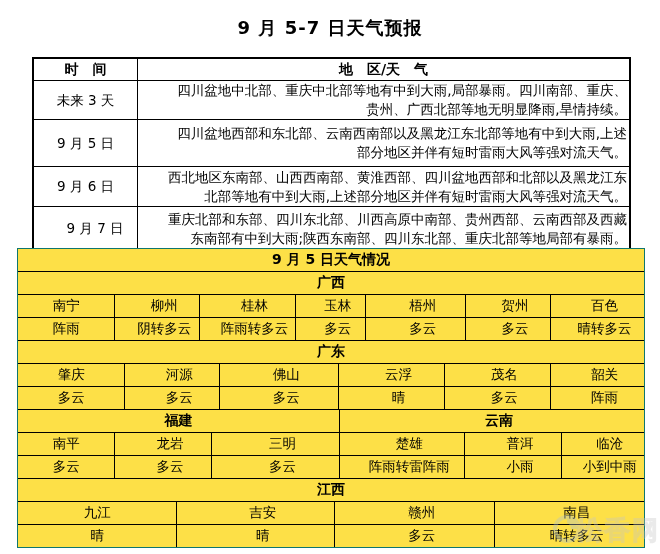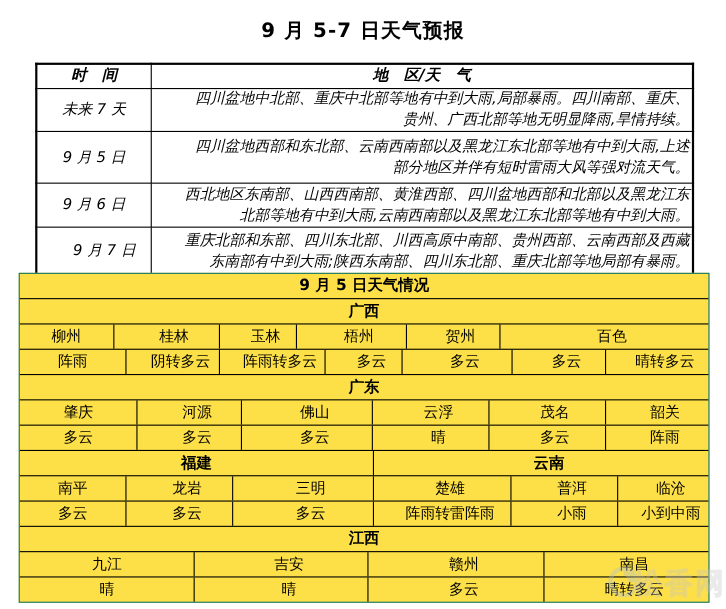--- a/index.html
+++ b/index.html
@@ -14,21 +14,21 @@
     text-align:center;font-size:18px;font-weight:bold;letter-spacing:1px;
   }
   
   table.t1{
     position:absolute;top:57px;left:32px;width:599px;
     border-collapse:collapse;table-layout:fixed;
     border:2px solid #000;
   }
   table.t1 td{
     border:1px solid #000;font-size:13.5px;line-height:19px;
-    padding:0;vertical-align:middle;overflow:hidden;font-style:italic;
+    padding:0;vertical-align:middle;overflow:hidden;
   }
   table.t1 td.c-time{width:103px;text-align:center;}
   table.t1 td.c-desc{text-align:right;padding:0 2px;text-indent:2em;}
   table.t1 tr.hdr td{height:21px;text-align:center;font-weight:bold;font-size:14px;}
   tr.r1 td{height:37px;} tr.r2 td{height:46px;} tr.r3 td{height:39px;} tr.r4 td{height:43px;padding-left:19px;}
   
   .t2{
     position:absolute;top:248px;left:17px;width:628px;
     border:1px solid #0f766e;box-sizing:border-box;background:#fde047;
   }
@@ -57,48 +57,49 @@
 
 <div class="page-title">9 月 5-7 日天气预报</div>
 
 <table class="t1">
   <tbody>
       <tr class="hdr">
     <td class="c-time">时　间</td>
     <td>地　区/天　气</td>
   </tr>
   <tr class="r1">
-    <td class="c-time">未来 7 天</td>
+    <td class="c-time">未来 3 天</td>
     <td class="c-desc">四川盆地中北部、重庆中北部等地有中到大雨,局部暴雨。四川南部、重庆、贵州、广西北部等地无明显降雨,旱情持续。</td>
   </tr>
   <tr class="r2">
     <td class="c-time">9 月 5 日</td>
     <td class="c-desc">四川盆地西部和东北部、云南西南部以及黑龙江东北部等地有中到大雨,上述部分地区并伴有短时雷雨大风等强对流天气。</td>
   </tr>
   <tr class="r3">
     <td class="c-time">9 月 6 日</td>
-    <td class="c-desc">西北地区东南部、山西西南部、黄淮西部、四川盆地西部和北部以及黑龙江东北部等地有中到大雨,云南西南部以及黑龙江东北部等地有中到大雨。</td>
+    <td class="c-desc">西北地区东南部、山西西南部、黄淮西部、四川盆地西部和北部以及黑龙江东北部等地有中到大雨,上述部分地区并伴有短时雷雨大风等强对流天气。</td>
   </tr>
   <tr class="r4">
     <td class="c-time">9 月 7 日</td>
     <td class="c-desc">重庆北部和东部、四川东北部、川西高原中南部、贵州西部、云南西部及西藏东南部有中到大雨;陕西东南部、四川东北部、重庆北部等地局部有暴雨。</td>
   </tr>
 </tbody>
   </table>
 
 <div class="t2">
 
   <div class="row bold">
     <div class="cell grow">9 月 5 日天气情况</div>
   </div>
 
   <div class="row bold">
     <div class="cell grow">广西</div>
   </div>
   <div class="row">
+    <div class="cell" style="width:15.4%">南宁</div>
     <div class="cell" style="width:13.5%">柳州</div>
     <div class="cell" style="width:15.4%">桂林</div>
     <div class="cell" style="width:11.2%">玉林</div>
     <div class="cell" style="width:15.9%">梧州</div>
     <div class="cell" style="width:13.6%">贺州</div>
     <div class="cell grow">百色</div>
   </div>
   <div class="row">
     <div class="cell" style="width:15.4%">阵雨</div>
     <div class="cell" style="width:13.5%">阴转多云</div>

